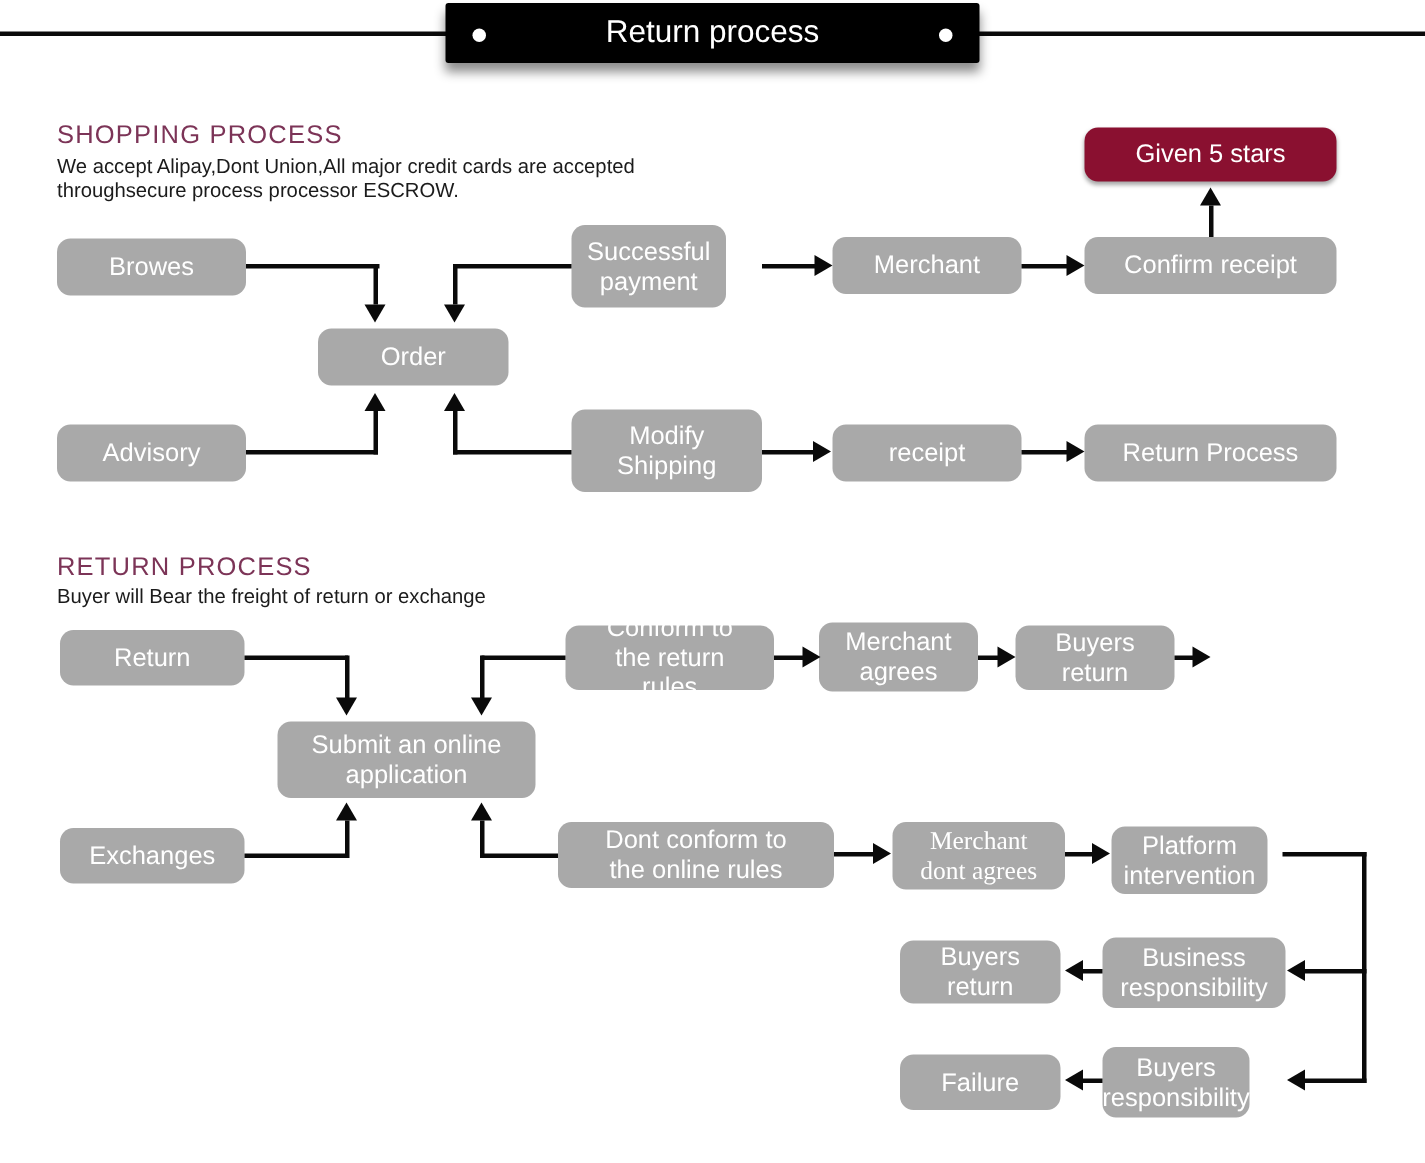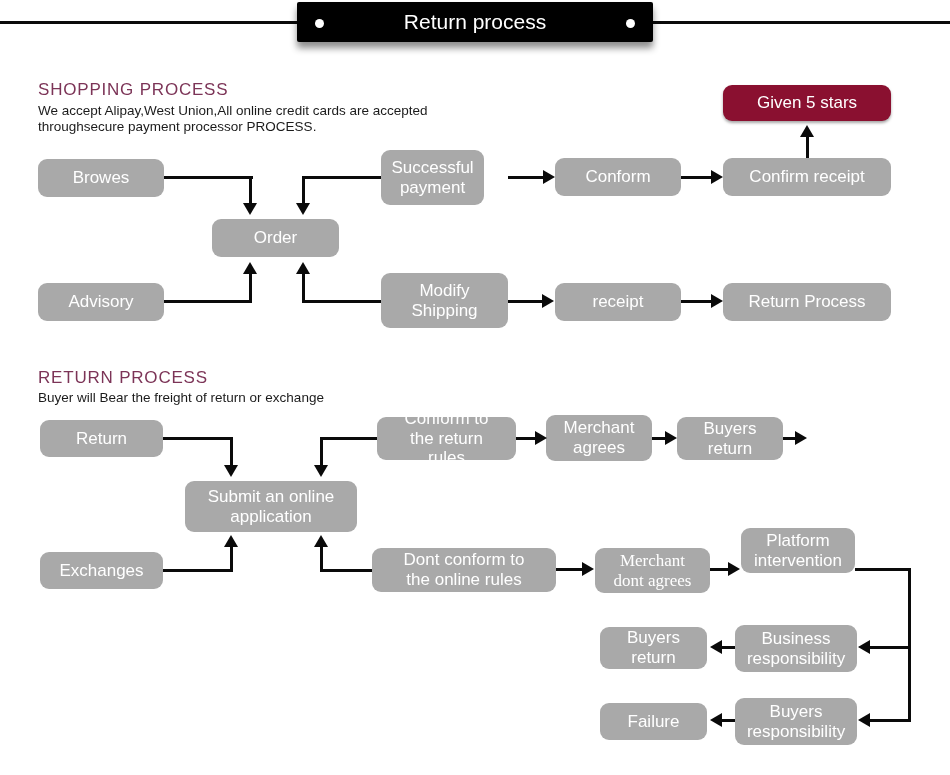--- a/index.html
+++ b/index.html
@@ -46,26 +46,26 @@
 <div class="stage">
 
   <div class="top-rule"></div>
   <div class="banner">
     <span class="dot left"></span>
     <span>Return process</span>
     <span class="dot right"></span>
   </div>
 
   <div class="sec-heading" style="left:38px;top:80px;">SHOPPING PROCESS</div>
-  <div class="sec-sub" style="left:38px;top:103px;">We accept Alipay,West Union,All online credit cards are accepted</div>
-  <div class="sec-sub" style="left:38px;top:119px;">throughsecure payment processor PROCESS.</div>
+  <div class="sec-sub" style="left:38px;top:103px;">We accept Alipay,Dont Union,All major credit cards are accepted</div>
+  <div class="sec-sub" style="left:38px;top:119px;">throughsecure process processor ESCROW.</div>
 
   <div class="node" style="left:38px;top:159px;width:126px;height:38px;">Browes</div>
   <div class="node" style="left:381px;top:150px;width:103px;height:55px;">Successful payment</div>
-  <div class="node" style="left:555px;top:158px;width:126px;height:38px;">Conform</div>
+  <div class="node" style="left:555px;top:158px;width:126px;height:38px;">Merchant</div>
   <div class="node" style="left:723px;top:158px;width:168px;height:38px;">Confirm receipt</div>
   <div class="node accent" style="left:723px;top:85px;width:168px;height:34px;">Given 5 stars</div>
   <div class="node" style="left:212px;top:219px;width:127px;height:38px;">Order</div>
   <div class="node" style="left:38px;top:283px;width:126px;height:38px;">Advisory</div>
   <div class="node" style="left:381px;top:273px;width:127px;height:55px;">Modify Shipping</div>
   <div class="node" style="left:555px;top:283px;width:126px;height:38px;">receipt</div>
   <div class="node" style="left:723px;top:283px;width:168px;height:38px;">Return Process</div>
 
   <div class="hl" style="left:164px;top:176px;width:89px;height:3px;"></div>
   <div class="vl" style="left:249px;top:176px;width:3px;height:27px;"></div>
@@ -102,25 +102,25 @@
   <div class="sec-sub" style="left:38px;top:390px;">Buyer will Bear the freight of return or exchange</div>
 
   <div class="node" style="left:40px;top:420px;width:123px;height:37px;">Return</div>
   <div class="node" style="left:377px;top:417px;width:139px;height:43px;">Conform to the return rules</div>
   <div class="node" style="left:546px;top:415px;width:106px;height:46px;">Merchant agrees</div>
   <div class="node" style="left:677px;top:417px;width:106px;height:43px;">Buyers return</div>
   <div class="node" style="left:185px;top:481px;width:172px;height:51px;">Submit an online application</div>
   <div class="node" style="left:40px;top:552px;width:123px;height:37px;">Exchanges</div>
   <div class="node" style="left:372px;top:548px;width:184px;height:44px;">Dont conform to the online rules</div>
   <div class="node" style="left:595px;top:548px;width:115px;height:45px;font-family:Liberation Serif, serif;">Merchant dont agrees</div>
-  <div class="node" style="left:741px;top:528px;width:114px;height:45px;">Platform intervention</div>
+  <div class="node" style="left:741px;top:551px;width:104px;height:45px;">Platform intervention</div>
   <div class="node" style="left:600px;top:627px;width:107px;height:42px;">Buyers return</div>
   <div class="node" style="left:735px;top:625px;width:122px;height:47px;">Business responsibility</div>
   <div class="node" style="left:600px;top:703px;width:107px;height:37px;">Failure</div>
-  <div class="node" style="left:735px;top:698px;width:122px;height:47px;">Buyers responsibility</div>
+  <div class="node" style="left:735px;top:698px;width:98px;height:47px;">Buyers responsibility</div>
 
   <div class="hl" style="left:163px;top:437px;width:69px;height:3px;"></div>
   <div class="vl" style="left:230px;top:437px;width:3px;height:29px;"></div>
   <div class="arr down" style="left:224px;top:465px;"></div>
 
   <div class="hl" style="left:321px;top:437px;width:56px;height:3px;"></div>
   <div class="vl" style="left:320px;top:437px;width:3px;height:29px;"></div>
   <div class="arr down" style="left:314px;top:465px;"></div>
 
   <div class="hl" style="left:516px;top:437px;width:21px;height:3px;"></div>

